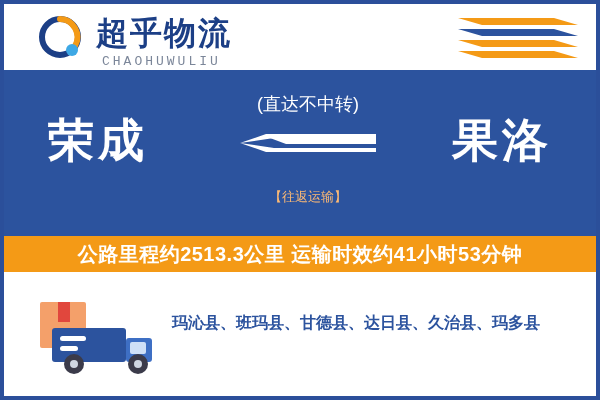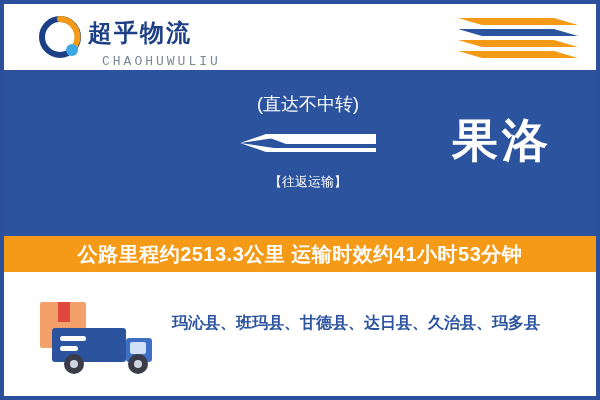--- a/index.html
+++ b/index.html
@@ -19,22 +19,22 @@
   }
   
   .header{
     position:absolute;left:0;top:0;width:592px;height:66px;
     background:#ffffff;
   }
   .logo-mark{
     position:absolute;left:34px;top:12px;width:48px;height:48px;
   }
   .brand-name{
-    position:absolute;left:84px;top:10px;
-    font-size:24px;font-weight:bold;color:#1c3f86;
+    position:absolute;left:92px;top:10px;
+    font-size:32px;font-weight:bold;color:#1c3f86;
     letter-spacing:2px;
     line-height:38px;
     white-space:nowrap;
   }
   .brand-sub{
     position:absolute;left:98px;top:50px;
     font-size:13px;color:#7b8699;letter-spacing:3px;
     white-space:nowrap;
     font-family:Liberation Mono, monospace;
   }
@@ -60,21 +60,21 @@
     position:absolute;left:236px;top:24px;width:136px;height:120px;
     text-align:center;
   }
   .mid-top{
     font-size:18px;color:#ffffff;white-space:nowrap;line-height:20px;
   }
   .arrows{
     position:relative;width:136px;height:44px;margin-top:10px;
   }
   .mid-bottom{
-    font-size:13px;color:#ffffff;white-space:nowrap;line-height:18px;margin-top:6px;font-family:Liberation Mono, monospace;
+    font-size:13px;color:#fdba74;white-space:nowrap;line-height:18px;margin-top:20px;
   }
   
   .orange-bar{
     position:absolute;left:0;top:232px;width:592px;height:36px;
     background:#f49a16;
     display:flex;align-items:center;justify-content:center;
   }
   .orange-text{
     font-size:20px;font-weight:bold;color:#ffffff;white-space:nowrap;
     letter-spacing:0.5px;
@@ -117,20 +117,21 @@
         <polygon points="0,2 96,2 120,9 24,9" fill="#f49a16"></polygon>
         <polygon points="0,13 96,13 120,20 24,20" fill="#2c539e"></polygon>
         <polygon points="0,24 96,24 120,31 24,31" fill="#f49a16"></polygon>
         <polygon points="0,35 96,35 120,42 24,42" fill="#f49a16"></polygon>
       </svg>
     </div>
   </div>
 
   <div class="body-blue">
 
+    <div class="city-left">荣成</div>
 
     <div class="mid">
       <div class="mid-top">(直达不中转)</div>
       <div class="arrows">
         <svg width="136" height="44" viewBox="0 0 136 44">
           <polygon points="4,16 132,16 116,6 136,18 116,30 132,20 4,20" fill="#ffffff" opacity="0"></polygon>
           <polygon points="30,14 136,14 136,20 46,20" fill="#ffffff"></polygon>
           <polygon points="0,18 106,12 106,18" fill="#ffffff" opacity="0"></polygon>
           <polygon points="0,24 110,24 90,34 136,22 136,20 30,20" fill="#ffffff" opacity="0"></polygon>
           <polygon points="0,19 26,10 136,10 136,14 34,14" fill="#ffffff"></polygon>

